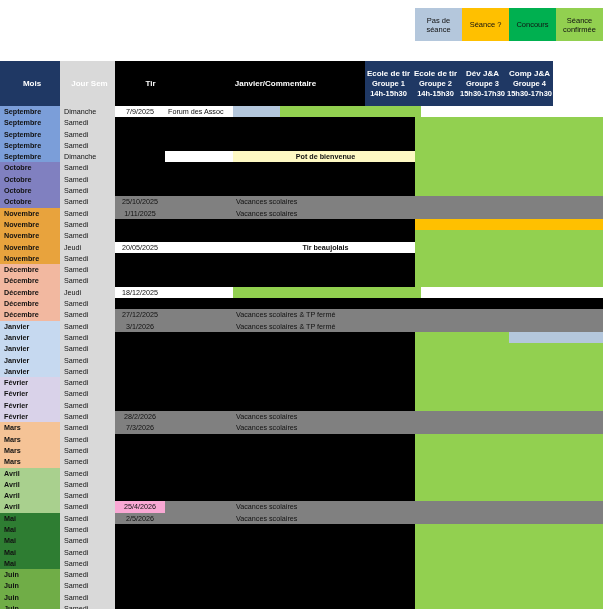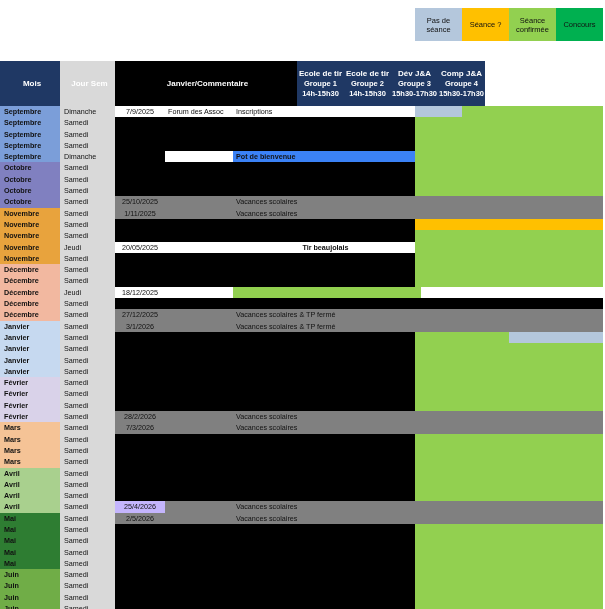--- a/index.html
+++ b/index.html
@@ -33,27 +33,28 @@
 </head>
 <body>
 
 <div class="sheet">
 
   <div class="dark-spacer"></div>
 
   <div class="legend" id="legend">
       <div style="background: rgb(180, 199, 220);">Pas de séance</div>
       <div style="background: rgb(255, 192, 0);">Séance ?</div>
+      <div style="background: rgb(0, 176, 80);">Concours</div>
       <div style="background: rgb(146, 208, 80);">Séance confirmée</div>
-      <div style="background: rgb(0, 176, 80);">Concours</div>
     </div>
 
   <div class="hdr" id="header-row">
     <div class="c c-mois">Mois</div>
     <div class="c c-jour">Jour Sem</div>
+    <div class="c c-tir">Tir</div>
     <div class="c c-obj">Janvier/Commentaire</div>
     <div class="c g">
       <span>Ecole de tir</span>
       <span class="sub">Groupe 1</span>
       <span class="sub">14h-15h30</span>
     </div>
     <div class="c g">
       <span>Ecole de tir</span>
       <span class="sub">Groupe 2</span>
       <span class="sub">14h-15h30</span>
@@ -69,21 +70,20 @@
       <span class="sub">15h30-17h30</span>
     </div>
   </div>
 
   <div class="grid" id="grid">
       <div class="row">
         <div class="cell c-mois" style="background: rgb(123, 158, 217);">Septembre</div>
         <div class="cell c-jour">Dimanche</div>
         <div class="cell c-date" style="background: rgb(255, 255, 255); color: rgb(17, 17, 17);">7/9/2025</div>
         <div class="cell c-tir" style="background: rgb(255, 255, 255); color: rgb(17, 17, 17);">Forum des Assoc</div>
-        <div class="cell c-obj" style="background: rgb(255, 255, 255); color: rgb(17, 17, 17);">Inscriptions</div>
         <div class="cell g" style="background: rgb(180, 199, 220);"></div>
         <div class="cell g" style="background: rgb(146, 208, 80);"></div>
         <div class="cell g" style="background: rgb(146, 208, 80);"></div>
         <div class="cell g" style="background: rgb(146, 208, 80);"></div>
       </div>
       <div class="row">
         <div class="cell c-mois" style="background: rgb(123, 158, 217);">Septembre</div>
         <div class="cell c-jour">Samedi</div>
         <div class="cell c-date" style="background: rgb(0, 0, 0); color: rgb(0, 0, 0);"></div>
         <div class="cell c-tir" style="background: rgb(0, 0, 0); color: rgb(0, 0, 0);"></div>
@@ -113,21 +113,21 @@
         <div class="cell g" style="background: rgb(146, 208, 80);"></div>
         <div class="cell g" style="background: rgb(146, 208, 80);"></div>
         <div class="cell g" style="background: rgb(146, 208, 80);"></div>
         <div class="cell g" style="background: rgb(146, 208, 80);"></div>
       </div>
       <div class="row">
         <div class="cell c-mois" style="background: rgb(123, 158, 217);">Septembre</div>
         <div class="cell c-jour">Dimanche</div>
         <div class="cell c-date" style="background: rgb(0, 0, 0); color: rgb(0, 0, 0);"></div>
         <div class="cell c-tir" style="background: rgb(255, 255, 255); color: rgb(17, 17, 17);"></div>
-        <div class="cell c-obj" style="background: #3b82f6; color: rgb(17, 17, 17); font-weight: bold; ">Pot de bienvenue</div>
+        <div class="cell c-obj" style="background: #fef9c3; color: rgb(17, 17, 17); font-weight: bold; text-align: center;">Pot de bienvenue</div>
         <div class="cell g" style="background: rgb(146, 208, 80);"></div>
         <div class="cell g" style="background: rgb(146, 208, 80);"></div>
         <div class="cell g" style="background: rgb(146, 208, 80);"></div>
         <div class="cell g" style="background: rgb(146, 208, 80);"></div>
       </div>
       <div class="row">
         <div class="cell c-mois" style="background: rgb(128, 128, 192);">Octobre</div>
         <div class="cell c-jour">Samedi</div>
         <div class="cell c-date" style="background: rgb(0, 0, 0); color: rgb(0, 0, 0);"></div>
         <div class="cell c-tir" style="background: rgb(0, 0, 0); color: rgb(0, 0, 0);"></div>
@@ -451,21 +451,21 @@
         <div class="cell c-tir" style="background: rgb(0, 0, 0); color: rgb(0, 0, 0);"></div>
         <div class="cell c-obj" style="background: rgb(0, 0, 0); color: rgb(0, 0, 0);"></div>
         <div class="cell g" style="background: rgb(146, 208, 80);"></div>
         <div class="cell g" style="background: rgb(146, 208, 80);"></div>
         <div class="cell g" style="background: rgb(146, 208, 80);"></div>
         <div class="cell g" style="background: rgb(146, 208, 80);"></div>
       </div>
       <div class="row">
         <div class="cell c-mois" style="background: rgb(169, 208, 142);">Avril</div>
         <div class="cell c-jour">Samedi</div>
-        <div class="cell c-date" style="background: #c4b5fd; color: rgb(17, 17, 17);">25/4/2026</div>
+        <div class="cell c-date" style="background: #f9a8d4; color: rgb(17, 17, 17);">25/4/2026</div>
         <div class="cell c-tir" style="background: rgb(128, 128, 128); color: rgb(17, 17, 17);"></div>
         <div class="cell c-obj" style="background: rgb(128, 128, 128); color: rgb(17, 17, 17);">Vacances scolaires</div>
         <div class="cell g" style="background: rgb(128, 128, 128);"></div>
         <div class="cell g" style="background: rgb(128, 128, 128);"></div>
         <div class="cell g" style="background: rgb(128, 128, 128);"></div>
         <div class="cell g" style="background: rgb(128, 128, 128);"></div>
       </div>
       <div class="row">
         <div class="cell c-mois" style="background: rgb(46, 125, 50);">Mai</div>
         <div class="cell c-jour">Samedi</div>

